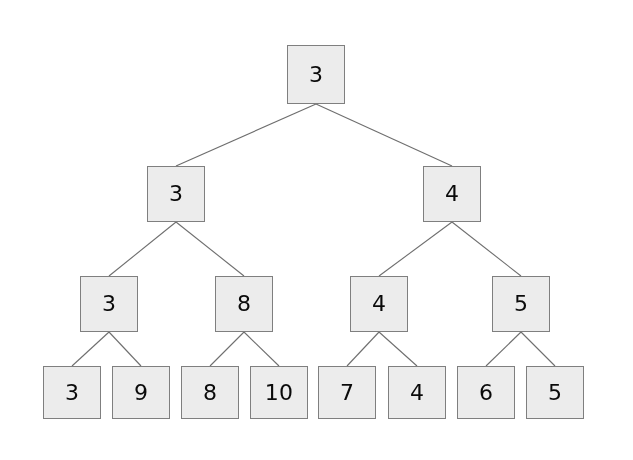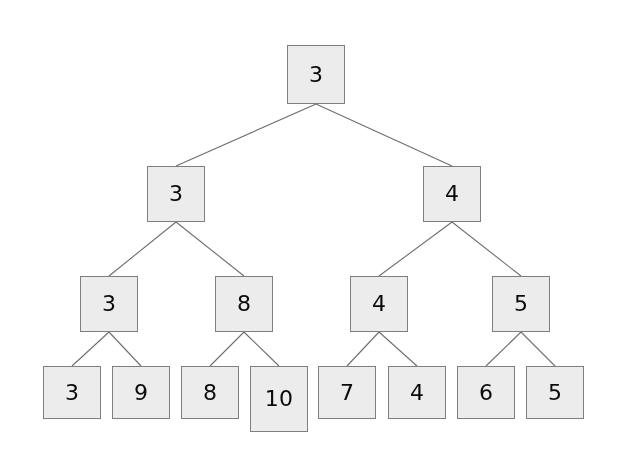--- a/index.html
+++ b/index.html
@@ -88,21 +88,21 @@
       </div>
       <div class="tree-node" style="left: 43px; top: 366px; width: 58px; height: 53px; background: rgb(236, 236, 236); border-color: rgb(127, 127, 127); border-width: 1.6px; font-size: 22px; color: rgb(10, 10, 10);">
         <span class="node-value">3</span>
       </div>
       <div class="tree-node" style="left: 112px; top: 366px; width: 58px; height: 53px; background: rgb(236, 236, 236); border-color: rgb(127, 127, 127); border-width: 1.6px; font-size: 22px; color: rgb(10, 10, 10);">
         <span class="node-value">9</span>
       </div>
       <div class="tree-node" style="left: 181px; top: 366px; width: 58px; height: 53px; background: rgb(236, 236, 236); border-color: rgb(127, 127, 127); border-width: 1.6px; font-size: 22px; color: rgb(10, 10, 10);">
         <span class="node-value">8</span>
       </div>
-      <div class="tree-node" style="left: 250px; top: 366px; width: 58px; height: 66px; background: rgb(236, 236, 236); border-color: rgb(127, 127, 127); border-width: 1.6px; font-size: 22px; color: rgb(10, 10, 10);">
+      <div class="tree-node" style="left: 250px; top: 366px; width: 58px; height: 53px; background: rgb(236, 236, 236); border-color: rgb(127, 127, 127); border-width: 1.6px; font-size: 22px; color: rgb(10, 10, 10);">
         <span class="node-value">10</span>
       </div>
       <div class="tree-node" style="left: 318px; top: 366px; width: 58px; height: 53px; background: rgb(236, 236, 236); border-color: rgb(127, 127, 127); border-width: 1.6px; font-size: 22px; color: rgb(10, 10, 10);">
         <span class="node-value">7</span>
       </div>
       <div class="tree-node" style="left: 388px; top: 366px; width: 58px; height: 53px; background: rgb(236, 236, 236); border-color: rgb(127, 127, 127); border-width: 1.6px; font-size: 22px; color: rgb(10, 10, 10);">
         <span class="node-value">4</span>
       </div>
       <div class="tree-node" style="left: 457px; top: 366px; width: 58px; height: 53px; background: rgb(236, 236, 236); border-color: rgb(127, 127, 127); border-width: 1.6px; font-size: 22px; color: rgb(10, 10, 10);">
         <span class="node-value">6</span>

